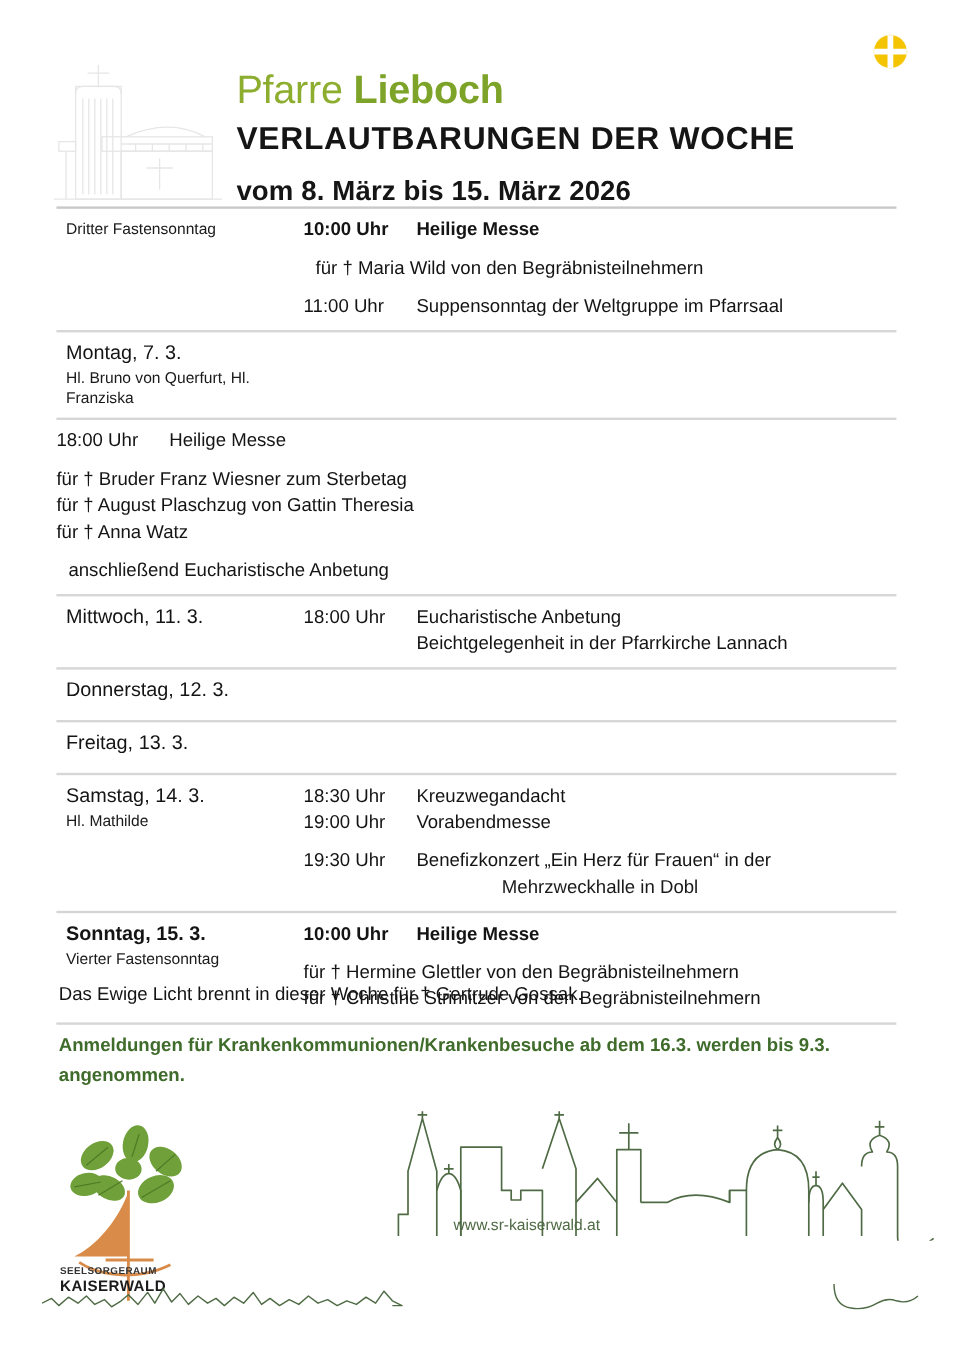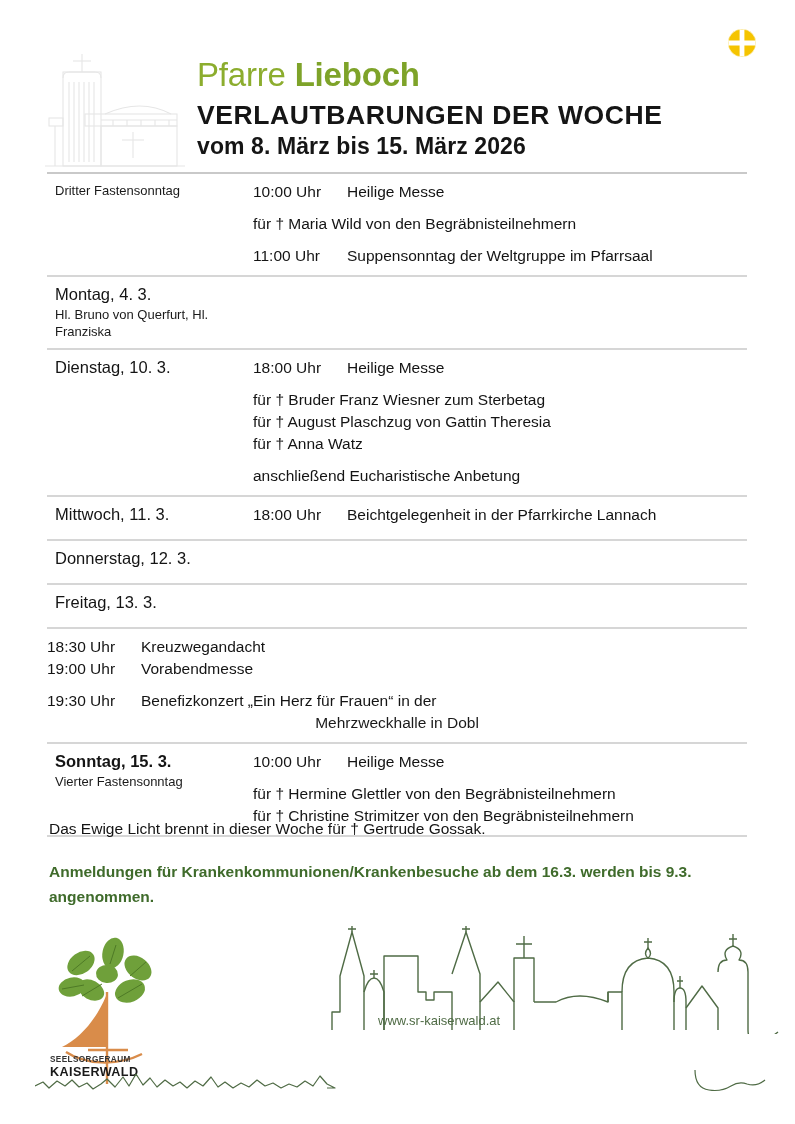--- a/index.html
+++ b/index.html
@@ -63,21 +63,21 @@
     color: #151515;
     margin-top: 6px;
     white-space: nowrap;
   }
   #bulletin-range {
     font-size: 23px;
     line-height: 28px;
     font-weight: 700;
     letter-spacing: 0.1px;
     color: #151515;
-    margin-top: 1px;
+    margin-top: 14px;
     white-space: nowrap;
   }
 
   
   #schedule {
     position: absolute;
     left: 47px;
     top: 172px;
     width: 700px;
     border-top: 2px solid #c9c9c9;
@@ -133,26 +133,27 @@
   }
   .ev-desc {
     flex: 1 1 auto;
     font-size: 15.5px;
     line-height: 22px;
     color: #141414;
     min-width: 0;
   }
   .ev-desc .sub-line { display: block; }
   .day-row.sunday .ev-time.bold,
-  .day-row.sunday .ev-desc.bold { font-weight: 400; }
+  .day-row.sunday .ev-desc.bold { font-weight: 700; }
   .ev-fullline {
     font-size: 15.5px;
     line-height: 22px;
     color: #141414;
     margin-bottom: 10px;
+    margin-left: 10px;
   }
   .ev-fullline:last-child { margin-bottom: 0; }
   .ev-block {
     font-size: 15.5px;
     line-height: 22px;
     color: #141414;
     margin-bottom: 10px;
   }
   .ev-block:last-child { margin-bottom: 0; }
   .ev-block .ln { display: block; }
@@ -275,29 +276,26 @@
         </div>
         <div class="ev-fullline">für † Maria Wild von den Begräbnisteilnehmern</div>
         <div class="event">
           <div class="ev-time">11:00 Uhr</div>
           <div class="ev-desc">Suppensonntag der Weltgruppe im Pfarrsaal</div>
         </div>
       </div>
     </div>
     <div class="day-row">
       <div class="day-col">
-        <div class="day-name">Montag, 4. 3.</div>
+        <div class="day-name">Montag, 7. 3.</div>
         <div class="day-sub">Hl. Bruno von Querfurt, Hl. Franziska</div>
       </div>
       <div class="events-col"></div>
     </div>
     <div class="day-row">
-      <div class="day-col">
-        <div class="day-name">Dienstag, 10. 3.</div>
-      </div>
       <div class="events-col">
         <div class="event">
           <div class="ev-time">18:00 Uhr</div>
           <div class="ev-desc">Heilige Messe</div>
         </div>
         <div class="ev-block">
           <span class="ln">für † Bruder Franz Wiesner zum Sterbetag</span>
           <span class="ln">für † August Plaschzug von Gattin Theresia</span>
           <span class="ln">für † Anna Watz</span>
         </div>
@@ -305,38 +303,43 @@
       </div>
     </div>
     <div class="day-row">
       <div class="day-col">
         <div class="day-name">Mittwoch, 11. 3.</div>
       </div>
       <div class="events-col">
         <div class="event">
           <div class="ev-time">18:00 Uhr</div>
           <div class="ev-desc">
+            <span class="sub-line">Eucharistische Anbetung</span>
             <span class="sub-line">Beichtgelegenheit in der Pfarrkirche Lannach</span>
           </div>
         </div>
       </div>
     </div>
     <div class="day-row">
       <div class="day-col">
         <div class="day-name">Donnerstag, 12. 3.</div>
       </div>
       <div class="events-col"></div>
     </div>
     <div class="day-row">
       <div class="day-col">
         <div class="day-name">Freitag, 13. 3.</div>
       </div>
       <div class="events-col"></div>
     </div>
     <div class="day-row">
+      <div class="day-col">
+        <div class="day-name">Samstag, 14. 3.</div>
+        <div class="day-sub">Hl. Mathilde</div>
+      </div>
       <div class="events-col">
         <div class="event tight">
           <div class="ev-time">18:30 Uhr</div>
           <div class="ev-desc">Kreuzwegandacht</div>
         </div>
         <div class="event">
           <div class="ev-time">19:00 Uhr</div>
           <div class="ev-desc">Vorabendmesse</div>
         </div>
         <div class="event">

